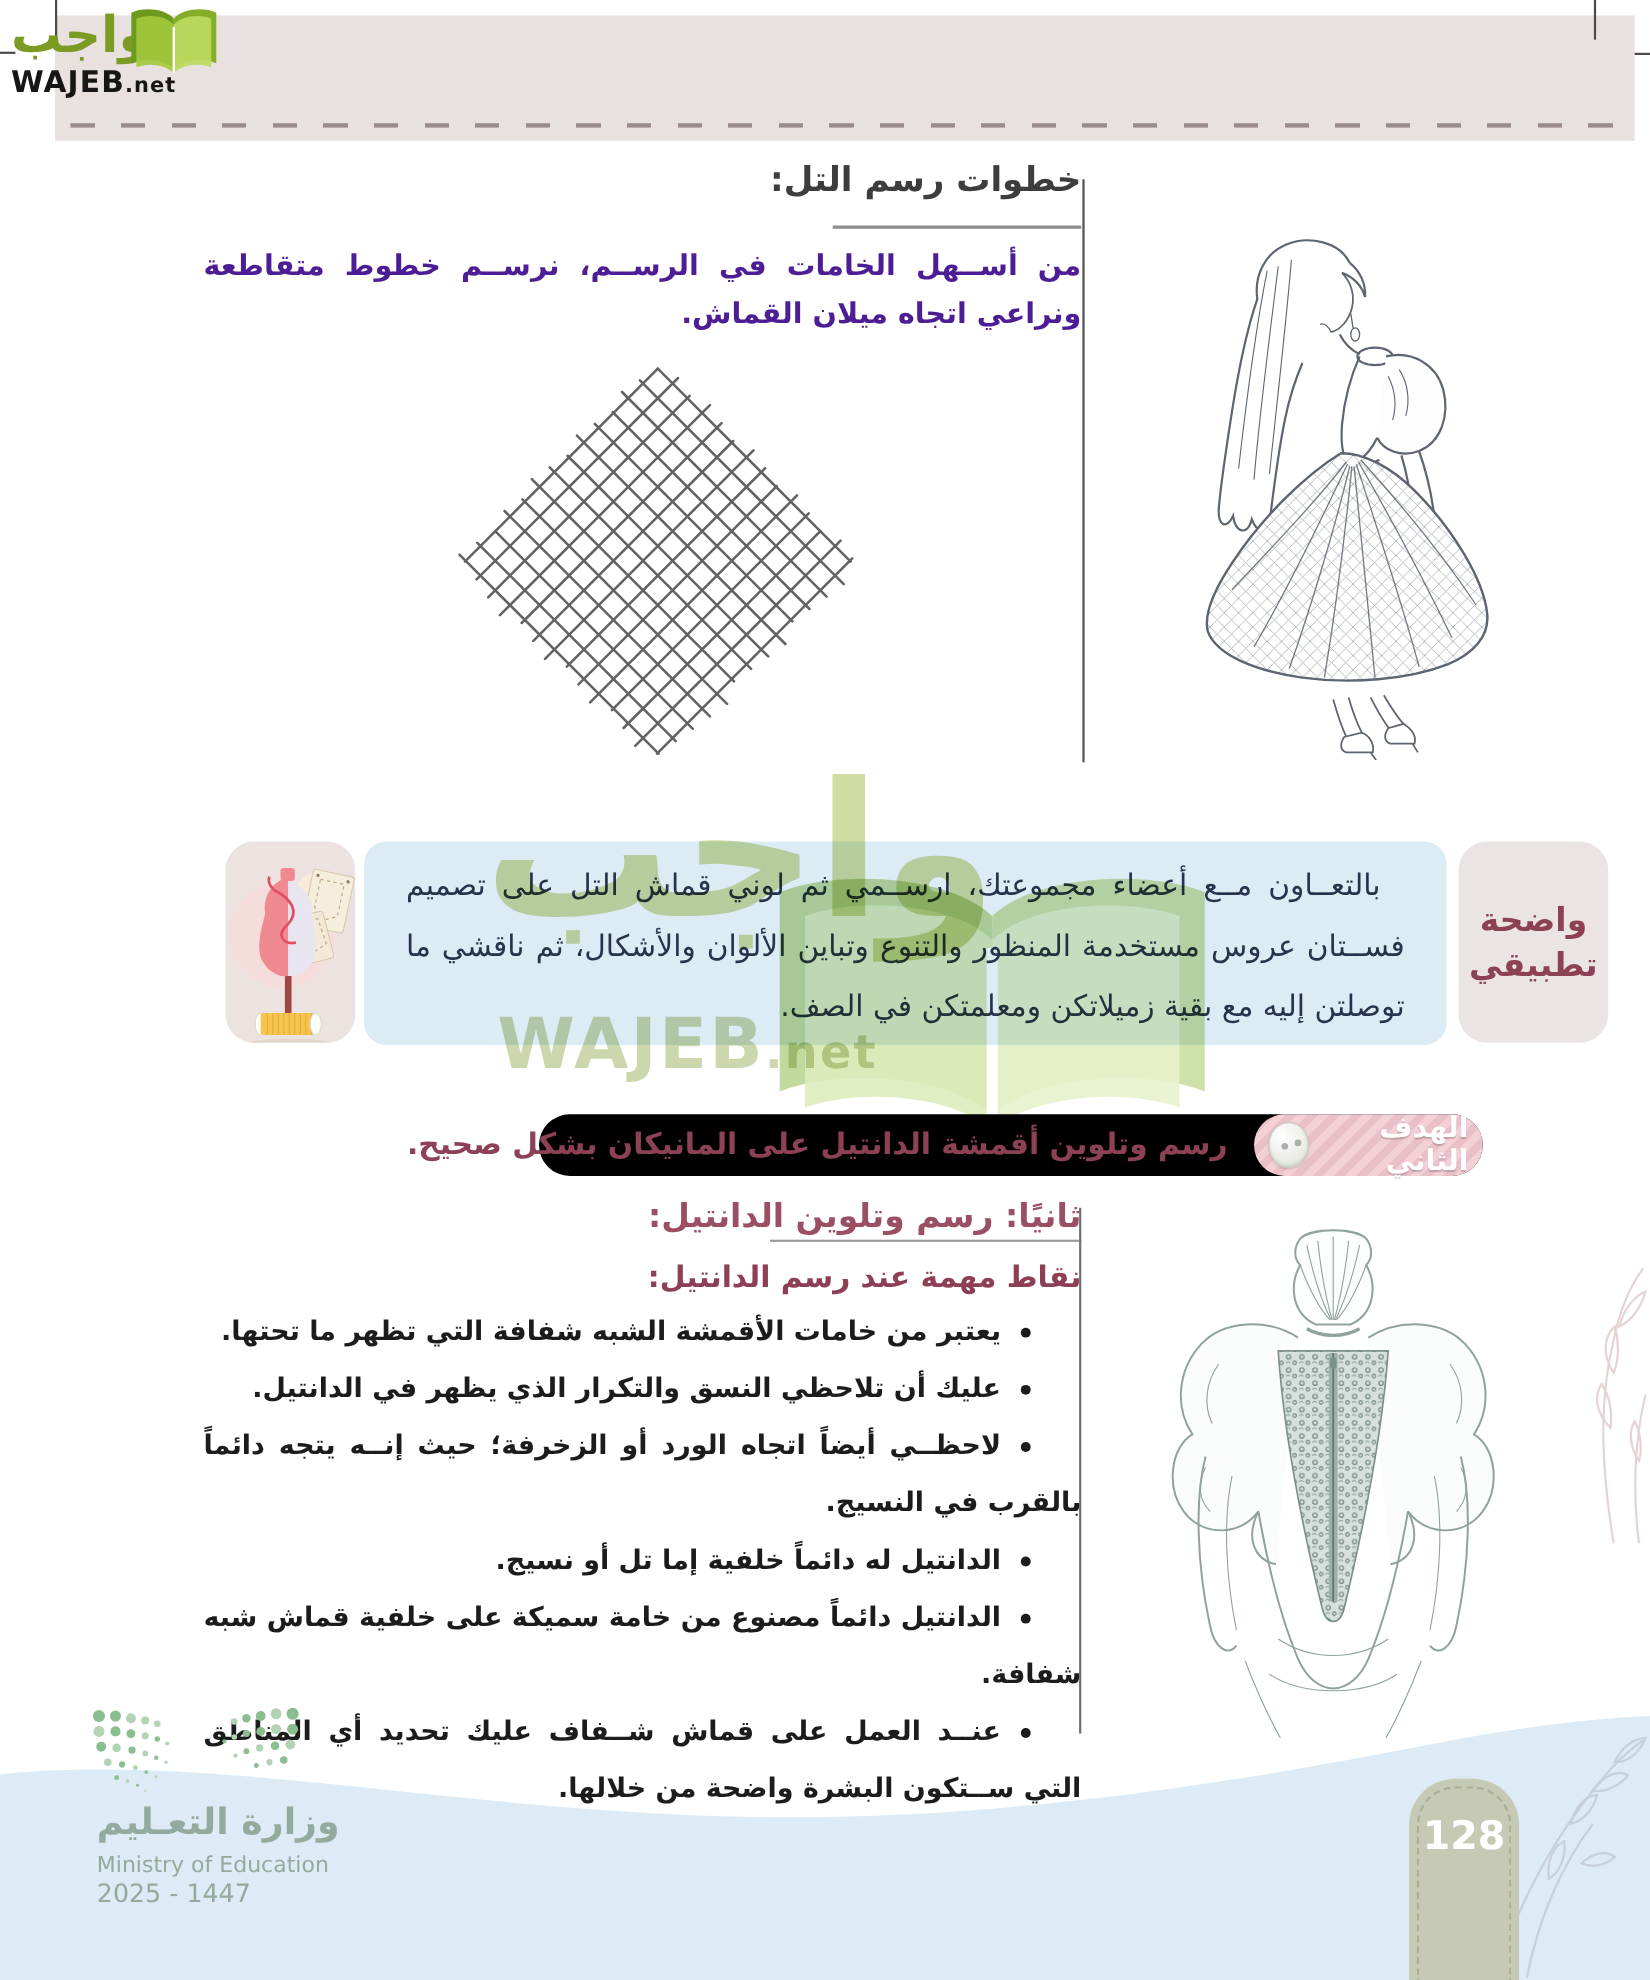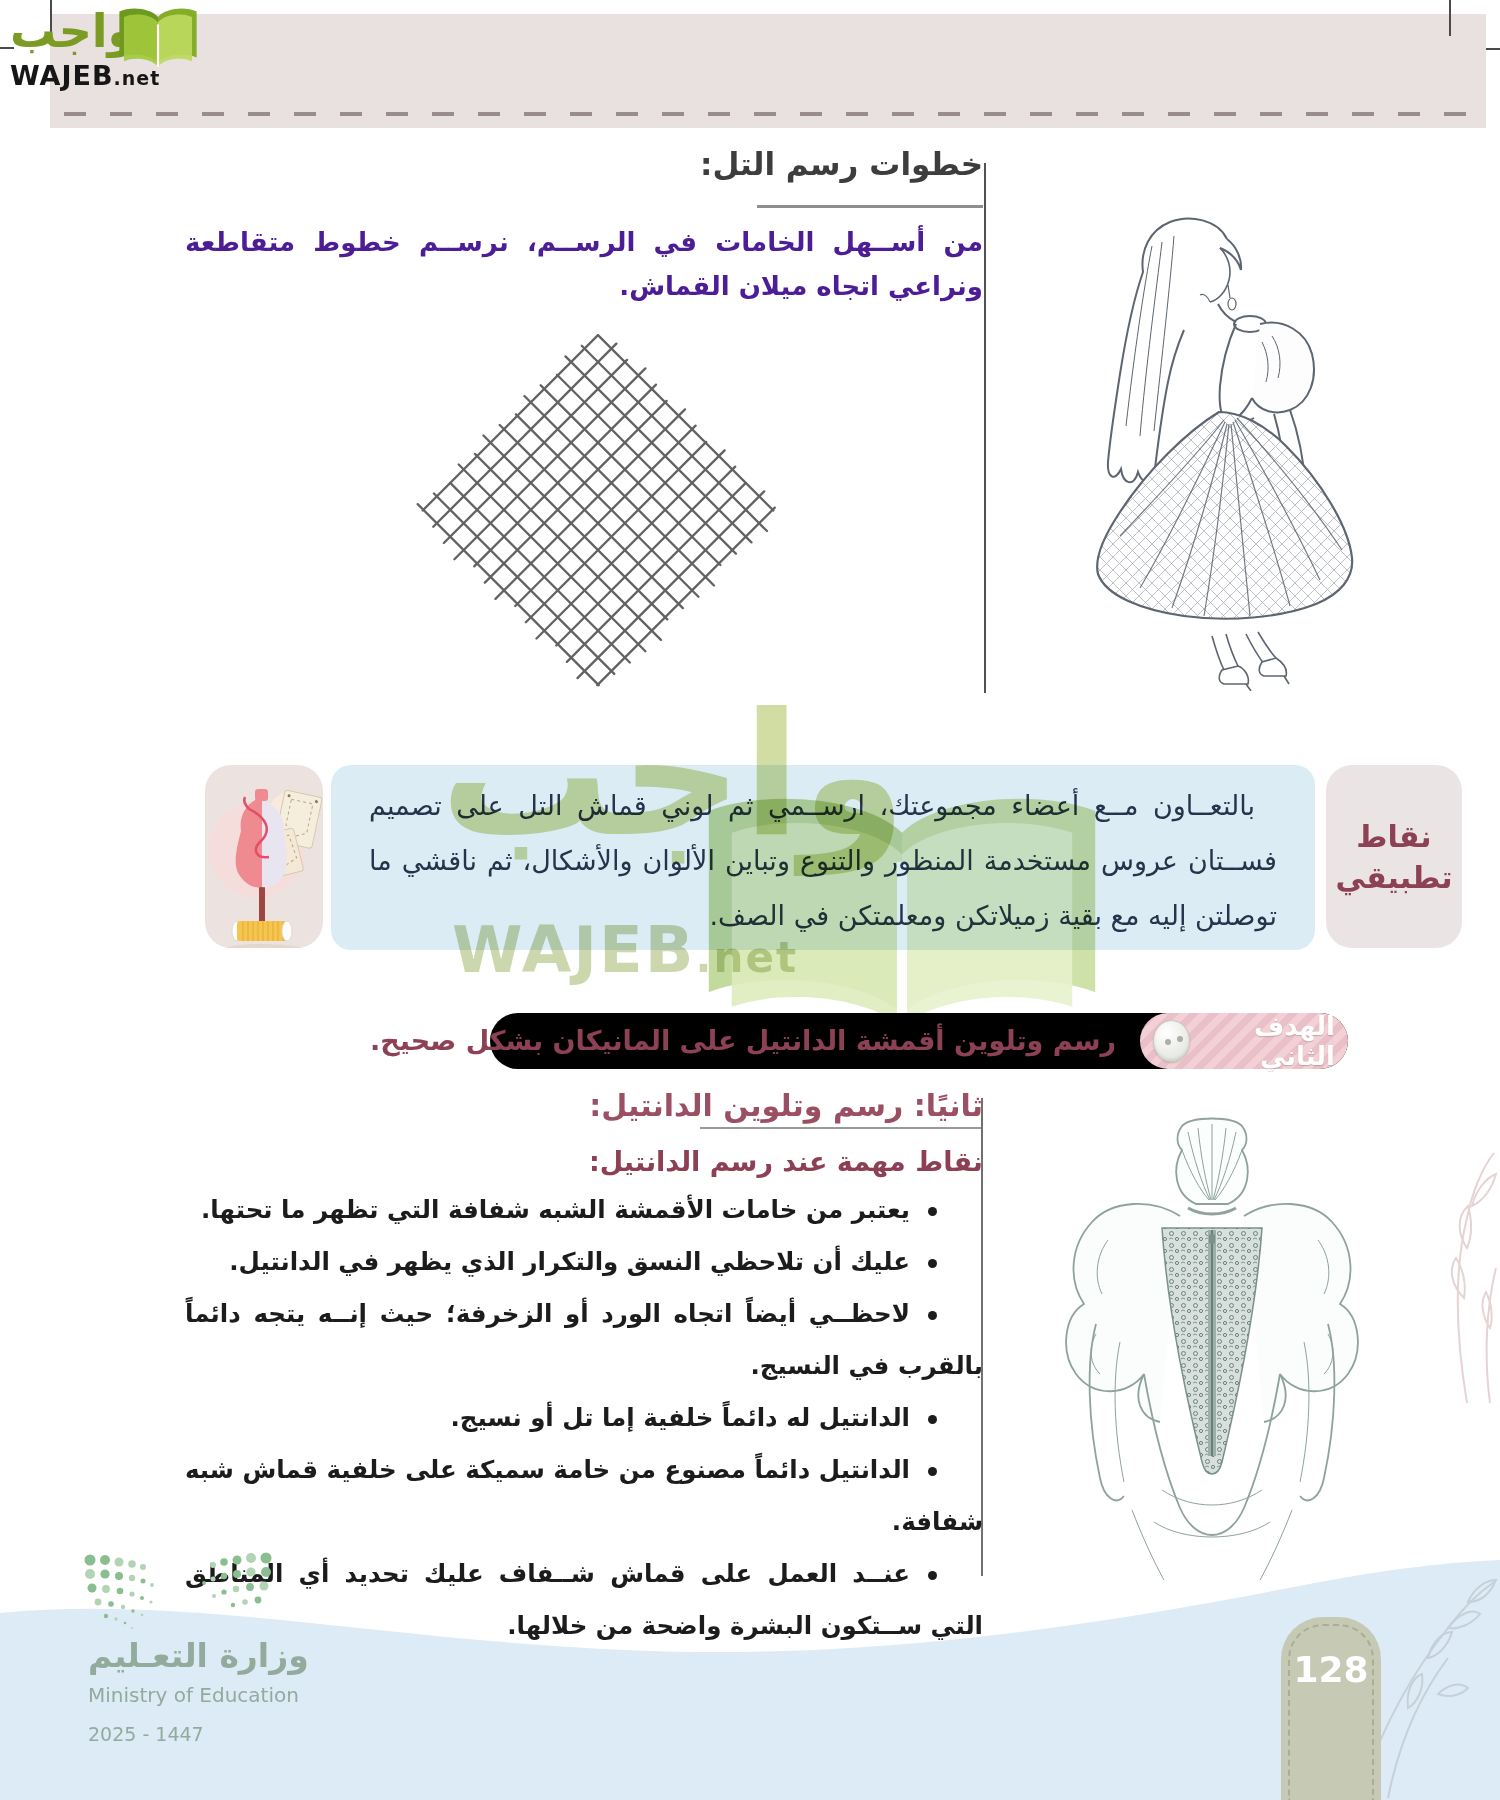--- a/index.html
+++ b/index.html
@@ -74,21 +74,21 @@
   .sketch2{left:1012px;top:1110px;}
   .branch-pink{left:1372px;top:1128px;}
   .branch-grey{left:1298px;top:1498px;z-index:3;}
   .wave{left:0;top:1555px;z-index:1;}
 
   
   .moe{left:78px;top:1550px;z-index:4;}
   .moe-text{left:88px;top:1636px;z-index:4;color:#93ab9d;width:300px;text-align:left;}
   .moe-ar{font-size:33px;font-weight:bold;letter-spacing:1px;direction:rtl;text-align:left;}
   .moe-en{font-size:20px;margin-top:8px;}
-  .moe-years{font-size:19px;margin-top:16px;}
+  .moe-years{font-size:23px;margin-top:2px;}
   .page-tab{left:1281px;top:1617px;width:100px;height:183px;background:#c6cab5;
     border-radius:42px 42px 0 0;z-index:4;}
   .page-tab-inner{position:absolute;left:7px;right:7px;top:7px;bottom:0;
     border:2px dashed #a9ae94;border-bottom:none;border-radius:35px 35px 0 0;}
   .page-num{position:absolute;width:100%;text-align:center;top:32px;color:#ffffff;
     font-size:36px;font-weight:bold;}
 </style>
 </head>
 <body>
 
@@ -229,21 +229,21 @@
       <path d="M38,156 V176 M43,156 V176 M48,156 V176 M53,156 V176 M58,156 V176 M63,156 V176 M68,156 V176 M73,156 V176 M78,156 V176" stroke="#e3aa3e"></path>
       <ellipse cx="82" cy="166" rx="5" ry="10" fill="#fdfdfb" stroke="#dddbd2"></ellipse>
     </svg>
   </div>
 
   <div class="abs act-blue">
     <div class="act-text">بالتعــاون مــع أعضاء مجموعتك، ارســمي ثم لوني قماش التل على تصميم فســتان عروس مستخدمة المنظور والتنوع وتباين الألوان والأشكال، ثم ناقشي ما توصلتن إليه مع بقية زميلاتكن ومعلمتكن في الصف.</div>
   </div>
 
   <div class="abs act-label">
-    <span>نقاط</span>
+    <span>واضحة</span>
     <span>تطبيقي</span>
   </div>
 
   <div class="abs wm wm-ar">واجب</div>
   <div class="abs wm wm-en">
     <span>WAJEB</span><span class="net">.net</span>
   </div>
   <svg class="abs wm wm-book" width="460" height="290" viewBox="0 0 100 80" preserveAspectRatio="none">
     <path d="M50,14 C42,4 20,2 8,8 L8,58 C20,52 42,54 50,64 Z" fill="#8fbc4e"></path>
     <path d="M50,14 C58,4 80,2 92,8 L92,58 C80,52 58,54 50,64 Z" fill="#a5c960"></path>

